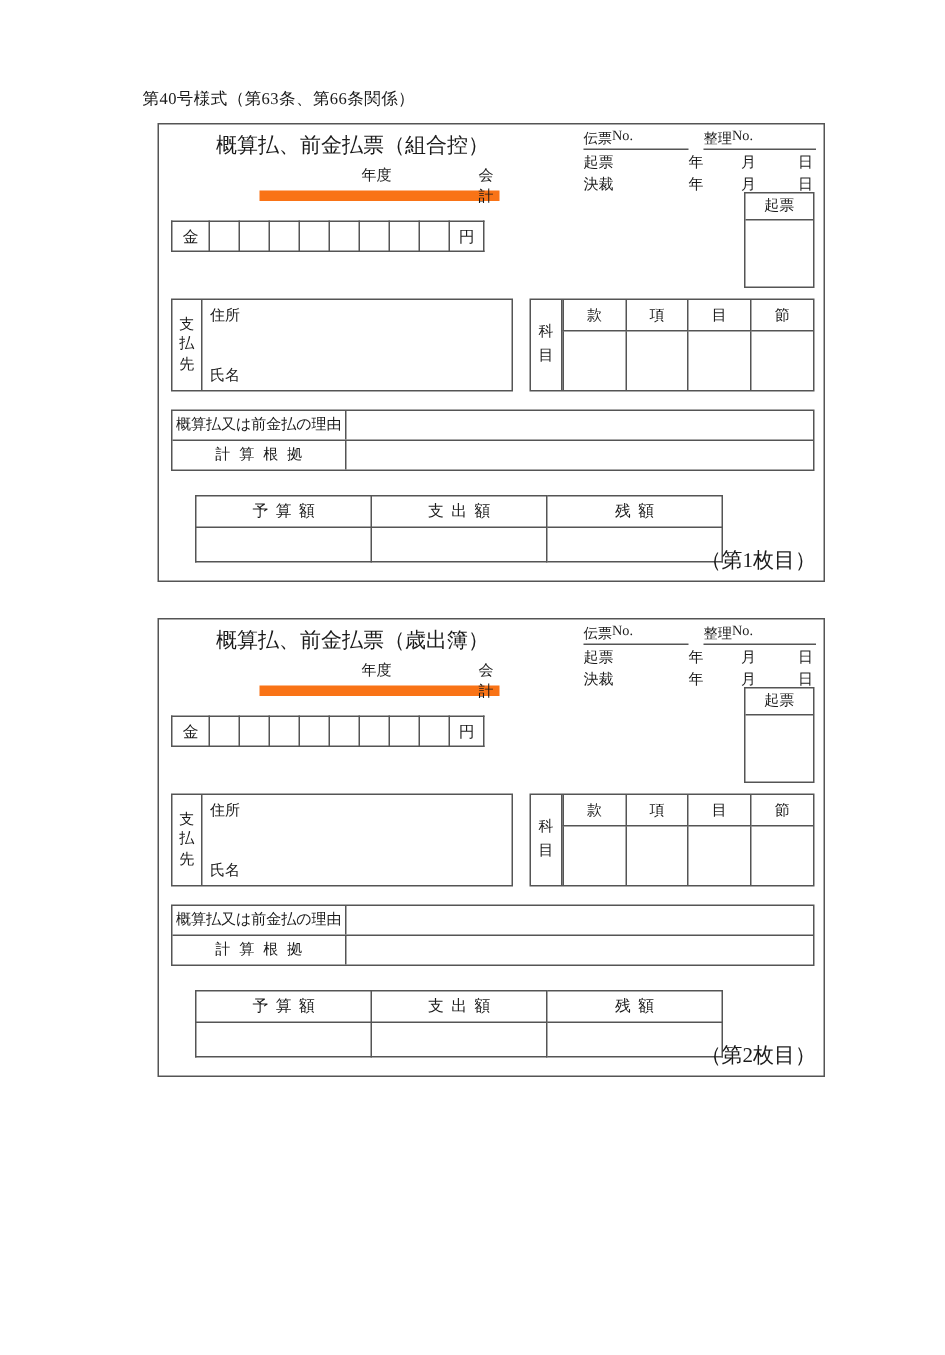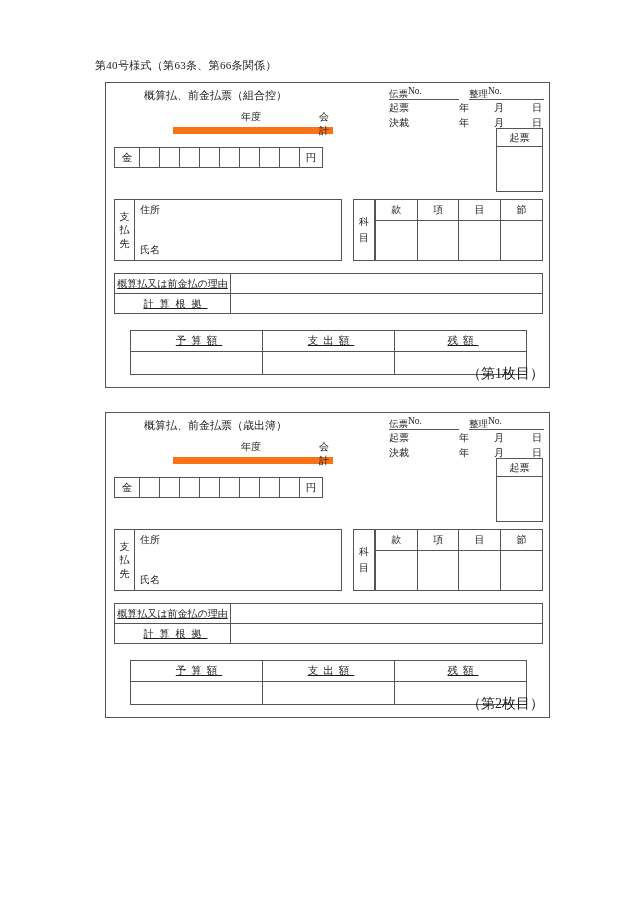--- a/index.html
+++ b/index.html
@@ -38,21 +38,21 @@
 
   
   .sheet-head {
     position: relative;
     height: 66px;
   }
   .form-heading {
     position: absolute;
     left: 38px;
     top: 5px;
-    font-size: 11px;
+    font-size: 14px;
     white-space: nowrap;
   }
   .fy-line {
     position: absolute;
     left: 67px;
     top: 28px;
     width: 160px;
     border-bottom: 7px solid #f97316;
     height: 16px;
     font-size: 10px;
@@ -226,35 +226,33 @@
   }
   .reason-row.first { border-bottom: 1px solid #555; }
   .reason-label {
     width: 116px;
     border-right: 1px solid #555;
     box-sizing: border-box;
     font-size: 10px;
     line-height: 19px;
     text-align: center;
     white-space: nowrap;
-    text-decoration: underline;
   }
   .reason-label.spread {
     letter-spacing: 6px;
     text-indent: 6px;
   }
   .reason-value { flex: 1; }
 
   
   .budget-wrap {
     position: absolute;
     left: 24px;
     top: 247px;
-    width: 397px;
-    text-decoration: underline;
+    width: 352px;
   }
   table.budget-table {
     border-collapse: collapse;
     table-layout: fixed;
     width: 100%;
   }
   table.budget-table td {
     border: 1px solid #555;
     font-size: 10.5px;
     text-align: center;

